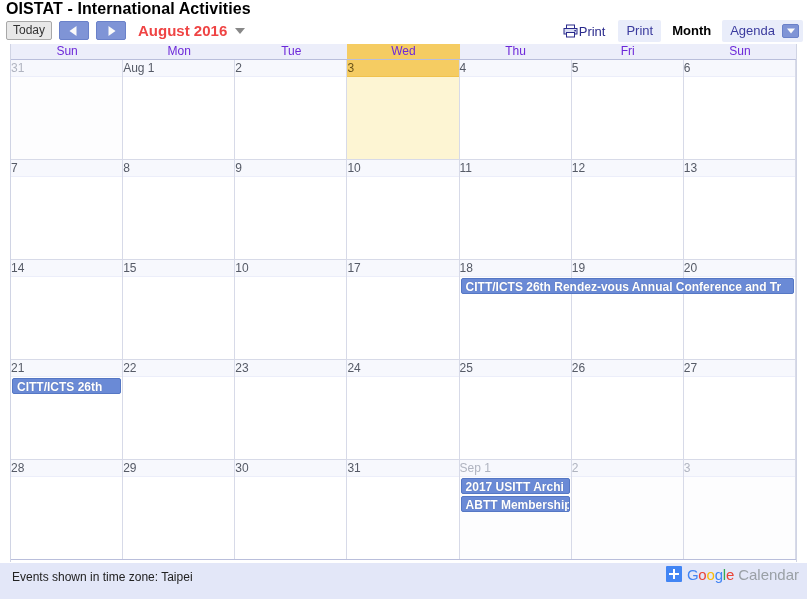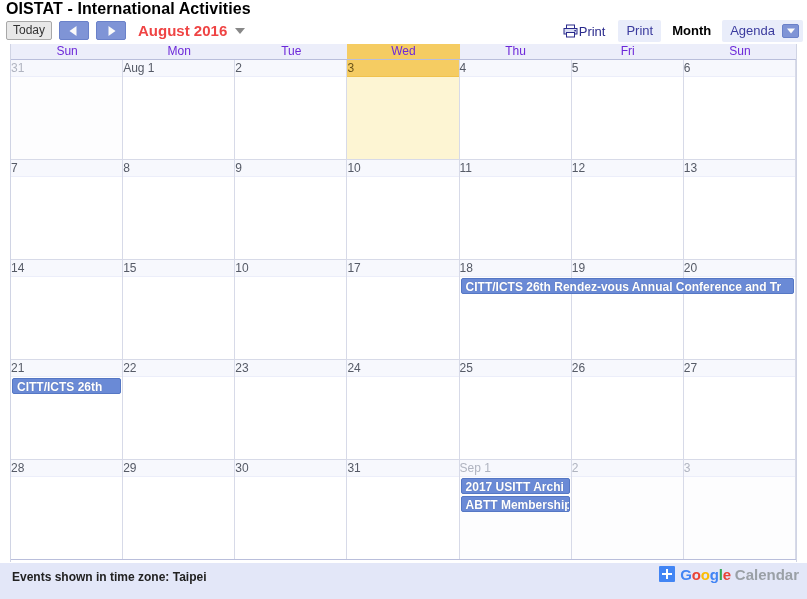--- a/index.html
+++ b/index.html
@@ -276,21 +276,20 @@
   
   #footer {
     position: absolute;
     left: 0;
     bottom: 0;
     width: 807px;
     height: 37px;
     background: #e3e7f8;
     border-top: 1px solid #ffffff;
     box-sizing: border-box;
-    font-weight: bold;
   }
   #tz-note {
     position: absolute;
     left: 12px;
     top: 7px;
     font-size: 12px;
     color: #222;
     white-space: nowrap;
   }
   #gcal-logo {

